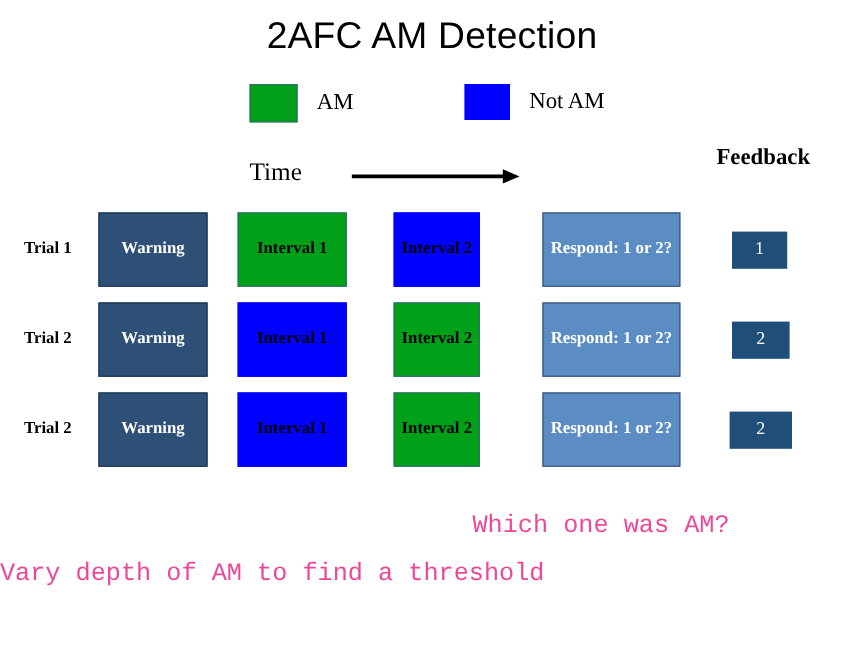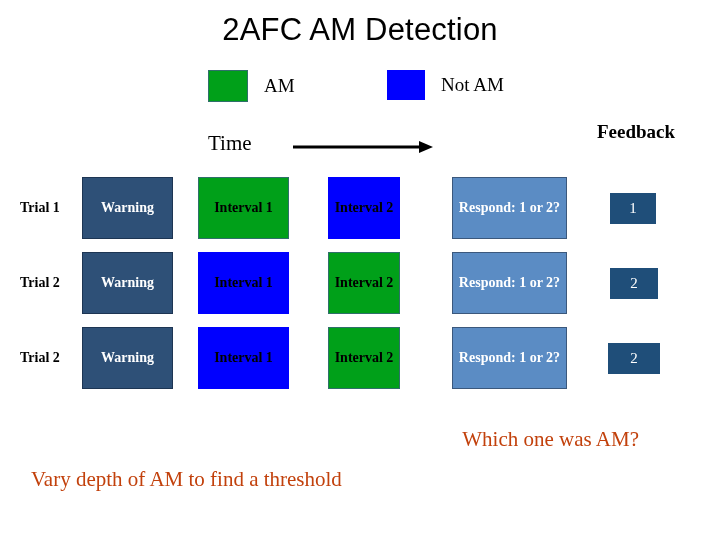--- a/index.html
+++ b/index.html
@@ -162,24 +162,23 @@
     align-items: center;
     justify-content: center;
     font-family: "Liberation Serif", serif;
     font-size: 15px;
     box-sizing: border-box;
   }
 
   
   .caption {
     position: absolute;
-    font-family: Liberation Serif, serif;
-    color: #c2410c;
-    white-space: nowrap;
-    margin-left: 31px;
+    font-family: Liberation Mono, monospace;
+    color: #ec4899;
+    white-space: nowrap;
   }
   #caption-question {
     left: 0;
     top: 427px;
     width: 608px;
     text-align: right;
     font-size: 21px;
   }
   #caption-vary {
     left: 0;

